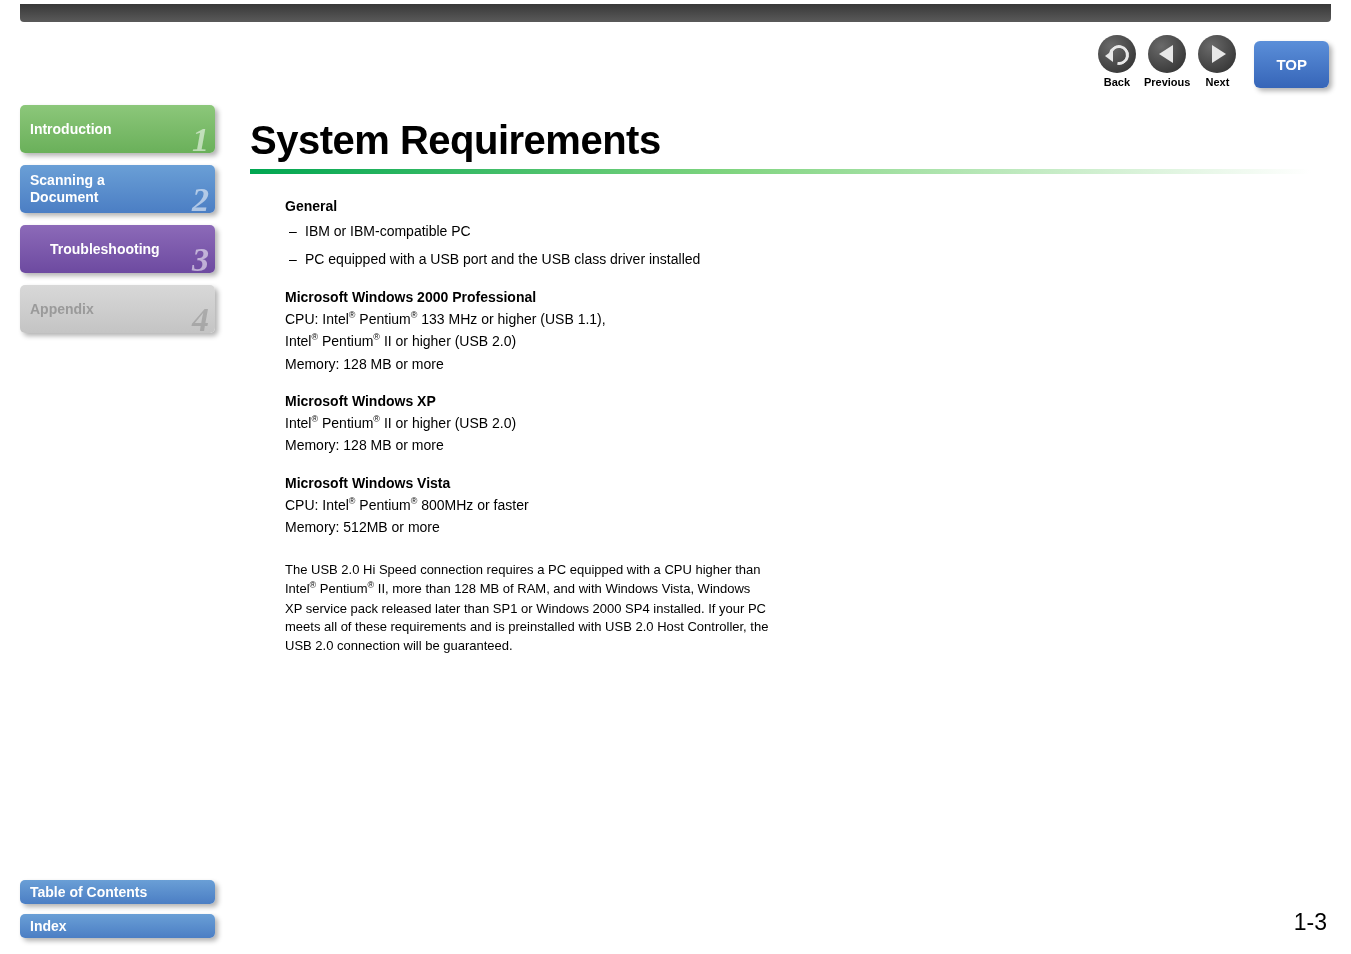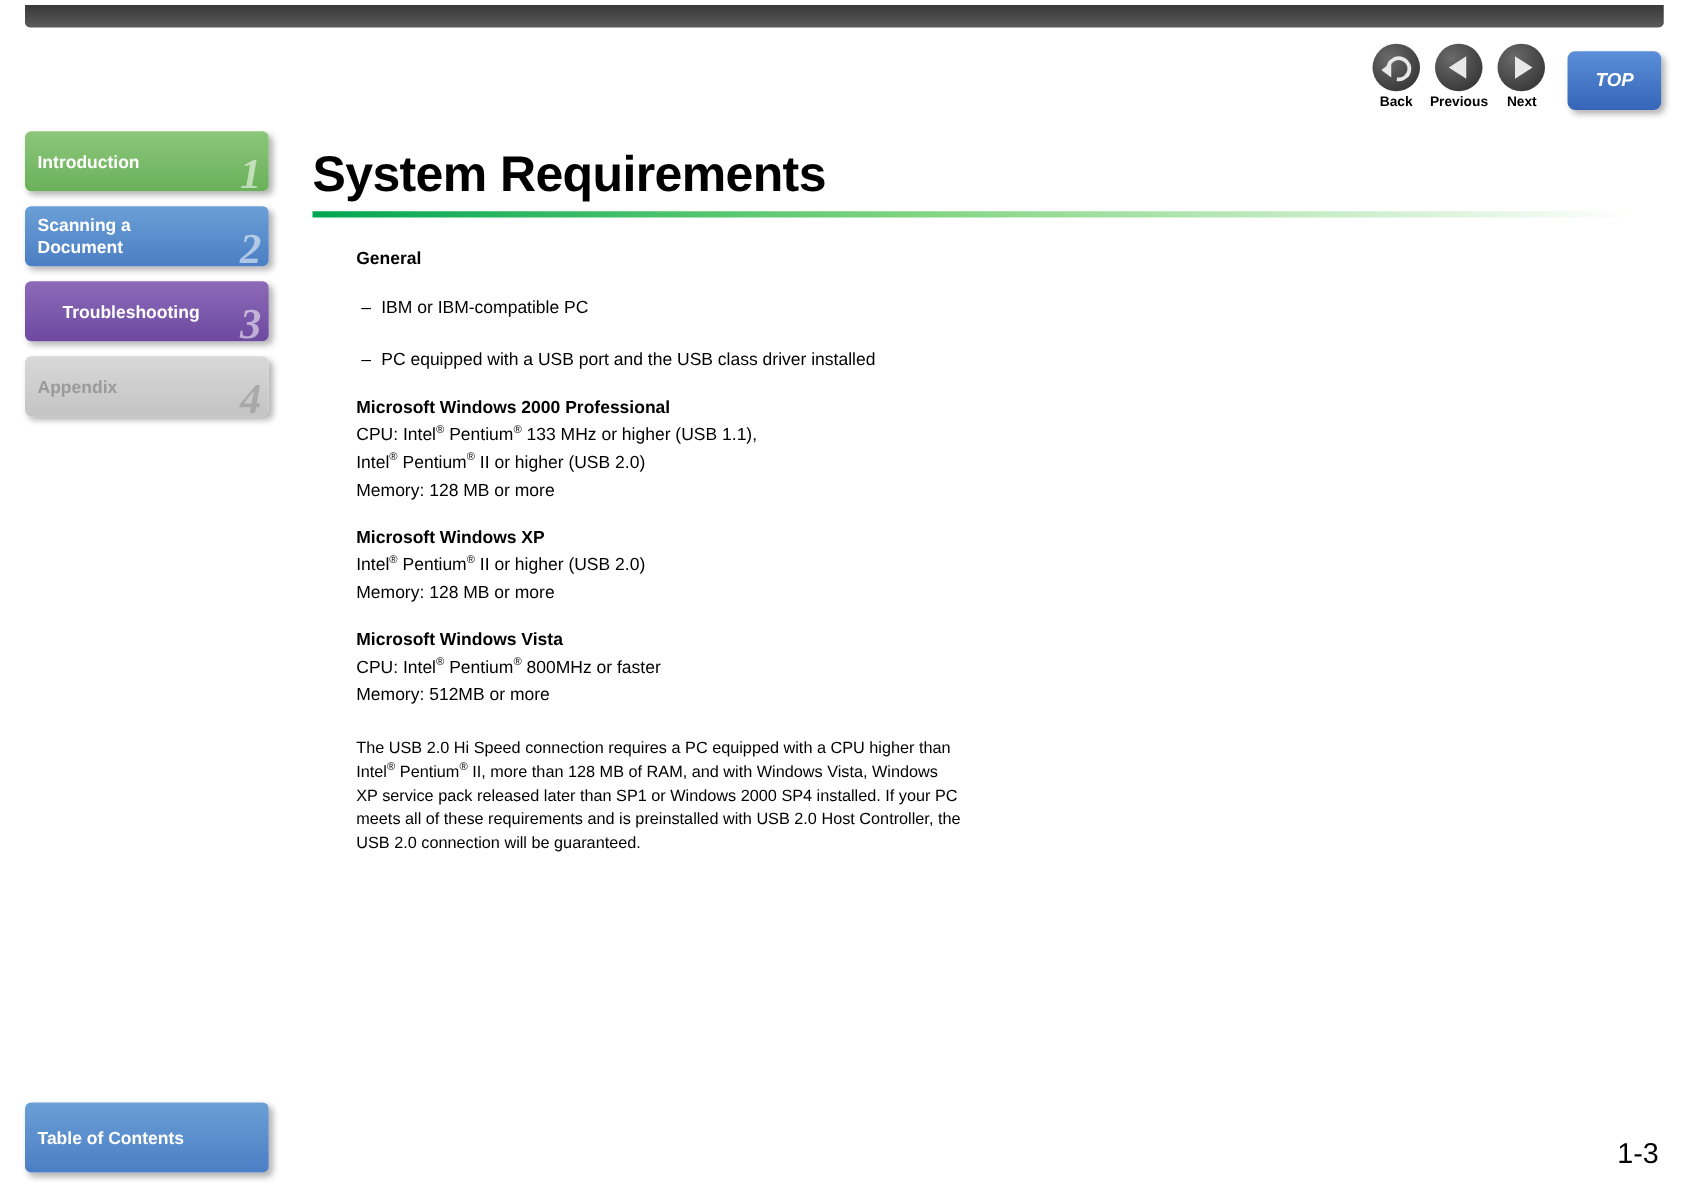--- a/index.html
+++ b/index.html
@@ -10,45 +10,45 @@
     .nav-top { position: absolute; top: 35px; right: 22px; display: flex; align-items: flex-end; gap: 8px; }
     .nav-icon-group { display: flex; flex-direction: column; align-items: center; gap: 3px; }
     .nav-circle { width: 38px; height: 38px; border-radius: 50%; background: radial-gradient(circle at 35% 30%, #6a6a6a, #2b2b2b); display: flex; align-items: center; justify-content: center; cursor: pointer; }
     .nav-label { font-size: 11px; font-weight: bold; color: #000; }
     .nav-triangle-left { width: 0; height: 0; border-top: 9px solid transparent; border-bottom: 9px solid transparent; border-right: 14px solid #e8e8e8; margin-left: -3px; }
     .nav-triangle-right { width: 0; height: 0; border-top: 9px solid transparent; border-bottom: 9px solid transparent; border-left: 14px solid #e8e8e8; margin-right: -3px; }
     .nav-back-arrow { width: 22px; height: 18px; position: relative; }
     .nav-back-arrow::before { content: ""; position: absolute; width: 14px; height: 14px; border: 3px solid #e8e8e8; border-radius: 50%; border-left-color: transparent; top: 0; left: 3px; transform: rotate(-35deg); }
     .nav-back-arrow::after { content: ""; position: absolute; width: 0; height: 0; border-top: 6px solid transparent; border-bottom: 6px solid transparent; border-right: 8px solid #e8e8e8; left: -1px; top: 5px; }
     
-    .top-button { background: linear-gradient(to bottom, #5b8fd9, #3665b8); color: #fff; font-weight: bold; font-size: 15px; padding: 15px 22px; border-radius: 6px; box-shadow: 3px 3px 5px rgba(0,0,0,0.3); cursor: pointer; margin-left: 10px; font-style: italic; }
+    .top-button { background: linear-gradient(to bottom, #5b8fd9, #3665b8); color: #fff; font-weight: bold; font-size: 15px; padding: 15px 22px; border-radius: 6px; box-shadow: 3px 3px 5px rgba(0,0,0,0.3); cursor: pointer; margin-left: 10px; }
     
     .sidebar { position: absolute; left: 20px; top: 105px; width: 195px; display: flex; flex-direction: column; gap: 12px; }
     .tab-item { position: relative; height: 48px; display: flex; align-items: center; padding-left: 10px; border-radius: 5px; box-shadow: 3px 3px 5px rgba(0,0,0,0.3); cursor: pointer; }
     .tab-item.green { background: linear-gradient(to bottom, #8cc77a, #6ab05a); }
     .tab-item.blue { background: linear-gradient(to bottom, #6a9fd6, #4b7ec4); }
     .tab-item.purple { background: linear-gradient(to bottom, #8c6ab8, #6d4aa0); padding-left: 30px; }
     .tab-item.gray { background: linear-gradient(to bottom, #d8d8d8, #c4c4c4); }
     .tab-label { color: #fff; font-size: 14px; font-weight: bold; line-height: 1.2; }
     .tab-item.gray .tab-label { color: #9a9a9a; }
     .tab-number { position: absolute; right: 6px; bottom: -6px; font-size: 34px; font-weight: bold; font-style: italic; color: rgba(255,255,255,0.55); font-family: Georgia, serif; }
     .tab-item.gray .tab-number { color: rgba(120,120,120,0.4); }
     
     .bottom-nav { position: absolute; left: 20px; bottom: 16px; width: 195px; display: flex; flex-direction: column; gap: 10px; }
-    .bottom-btn { background: linear-gradient(to bottom, #6a9fd6, #4b7ec4); color: #fff; font-weight: bold; font-size: 14px; padding: 20px 10px; border-radius: 5px; box-shadow: 3px 3px 5px rgba(0,0,0,0.3); cursor: pointer; }
+    .bottom-btn { background: linear-gradient(to bottom, #6a9fd6, #4b7ec4); color: #fff; font-weight: bold; font-size: 14px; padding: 4px 10px; border-radius: 5px; box-shadow: 3px 3px 5px rgba(0,0,0,0.3); cursor: pointer; }
     
     .main { position: absolute; left: 250px; top: 118px; right: 40px; }
     .page-title { font-size: 40px; font-weight: 900; font-family: Arial Black, Arial, sans-serif; letter-spacing: -0.5px; }
     .title-underline { height: 5px; background: linear-gradient(to right, #00a651 0%, #7fd47f 45%, #ffffff 100%); margin-top: 6px; margin-bottom: 24px; width: 100%; }
     
     .content { padding-left: 35px; max-width: 520px; }
     .section-heading { font-weight: bold; font-size: 14px; margin-top: 18px; margin-bottom: 3px; }
     .section-heading.first { margin-top: 0; }
     .bullet-list { list-style: none; }
-    .bullet-list li { font-size: 14px; padding-left: 20px; position: relative; line-height: 1.6; margin-top: 20px; }
+    .bullet-list li { font-size: 14px; padding-left: 20px; position: relative; line-height: 1.6; margin-top: 6px; }
     .bullet-list li::before { content: "–"; position: absolute; left: 4px; }
     .req-line { font-size: 14px; line-height: 1.6; }
     .reg { font-size: 9px; vertical-align: super; }
     
     .note-block { margin-top: 22px; }
     .note-header { display: flex; align-items: center; gap: 6px; font-size: 12px; font-weight: bold; }
     .note-icon { width: 14px; height: 14px; border-radius: 50%; border: 1.5px solid #555; position: relative; }
     .note-icon::after { content: ""; position: absolute; width: 9px; height: 1.5px; background: #555; transform: rotate(-40deg); left: 1px; top: 5px; }
     .note-text { font-size: 13px; line-height: 1.45; margin-top: 4px; }
     
@@ -95,20 +95,21 @@
     <div class="tab-number">3</div>
   </div>
   <div class="tab-item gray">
     <div class="tab-label">Appendix</div>
     <div class="tab-number">4</div>
   </div>
 </div>
 
 <div class="bottom-nav">
   <div class="bottom-btn">Table of Contents</div>
+  <div class="bottom-btn">Index</div>
 </div>
 
 <div class="main">
   <div class="page-title">System Requirements</div>
   <div class="title-underline"></div>
 
   <div class="content">
     <div class="section-heading first">General</div>
     <ul class="bullet-list">
       <li>IBM or IBM-compatible PC</li>

